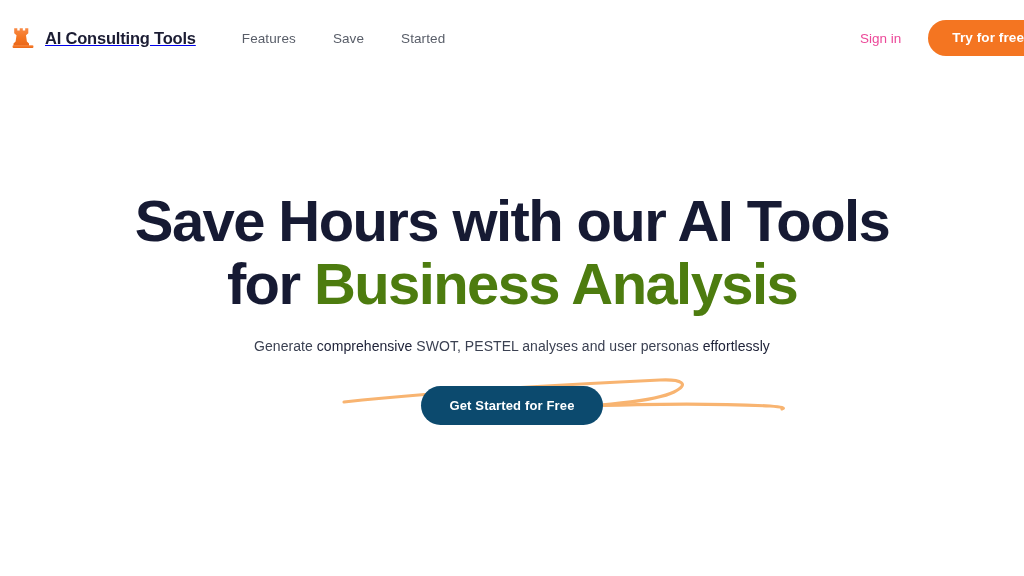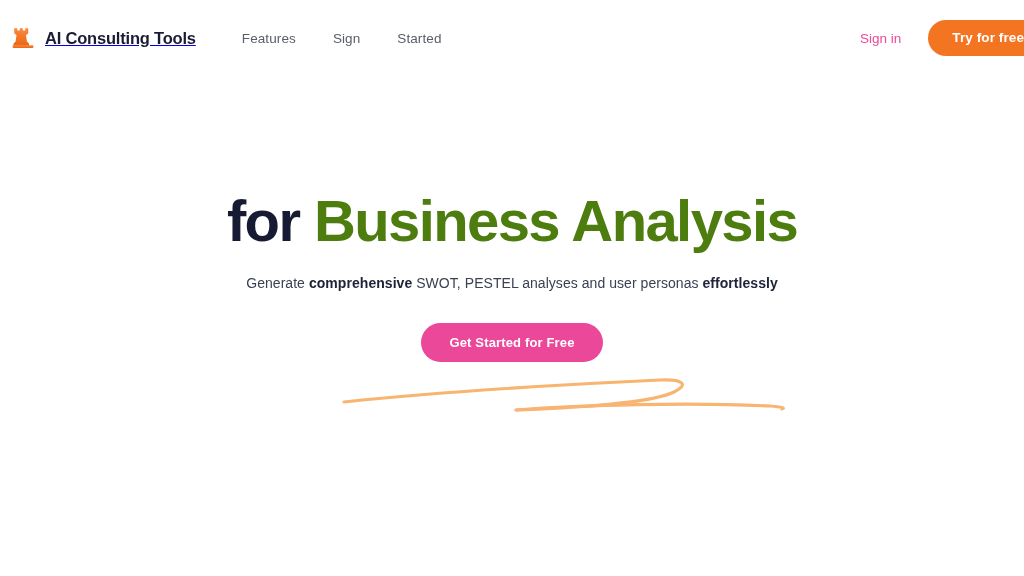--- a/index.html
+++ b/index.html
@@ -150,25 +150,25 @@
     font-size: 14px;
     line-height: 1.5;
     color: #3b4152;
     text-align: center;
     letter-spacing: 0.05px;
     white-space: nowrap;
     position: relative;
     z-index: 2;
   }
 
-  .hero-subtitle b { font-weight: bold; color: #20243a; }
+  .hero-subtitle b { font-weight: normal; color: #20243a; }
 
   .cta-btn {
     margin-top: 29px;
-    background: #ec4899;
+    background: #0c4a6e;
     color: #ffffff;
     border: none;
     border-radius: 999px;
     font-family: "Liberation Sans", sans-serif;
     font-size: 13px;
     font-weight: bold;
     letter-spacing: 0.15px;
     padding: 13px 28px;
     cursor: pointer;
     line-height: 1;
@@ -196,34 +196,35 @@
           <path d="M4.2 3.2h3.1v2.2h2.4V3.2h3.1v2.2h2.4V3.2h3.1v5.1l-2.3 2.0
                    0.9 6.3 2.1 1.9v2.5H3.5v-2.5l2.1-1.9 0.9-6.3-2.3-2.0z" fill="url(#rookGrad)"></path>
           <rect x="2.6" y="20.2" width="20.8" height="2.7" rx="0.9" fill="url(#rookGrad)"></rect>
         </svg>
       </span>
       <span class="brand-name">AI Consulting Tools</span>
     </a>
 
     <nav class="main-nav">
       <a class="nav-link" href="#">Features</a>
-      <a class="nav-link" href="#">Sign</a>
+      <a class="nav-link" href="#">Save</a>
       <a class="nav-link" href="#">Started</a>
     </nav>
 
     <div class="header-right">
       <a class="signin-link" href="#">Sign in</a>
       <button class="try-free-btn">Try for free</button>
     </div>
 
   </header>
 
   <section class="hero">
 
     <h1 class="hero-heading">
+      <span class="heading-line">Save Hours with our AI Tools</span>
       <span class="heading-line"><span>for </span><span class="heading-accent">Business Analysis</span></span>
     </h1>
 
     <span class="swoosh-wrap">
       <svg viewBox="0 0 470 50" width="470" height="50" aria-hidden="true">
         <path d="M14 30 C 90 22, 200 14, 330 8 C 352 7, 360 12, 344 20
                  C 322 31, 238 36, 186 38" fill="none" stroke="#f8b471" stroke-width="3.1" stroke-linecap="round" stroke-linejoin="round"></path>
         <path d="M186 38 C 250 33, 360 30, 440 34 C 452 35, 456 36, 452 37" fill="none" stroke="#f8b471" stroke-width="3.1" stroke-linecap="round" stroke-linejoin="round"></path>
       </svg>
     </span>

